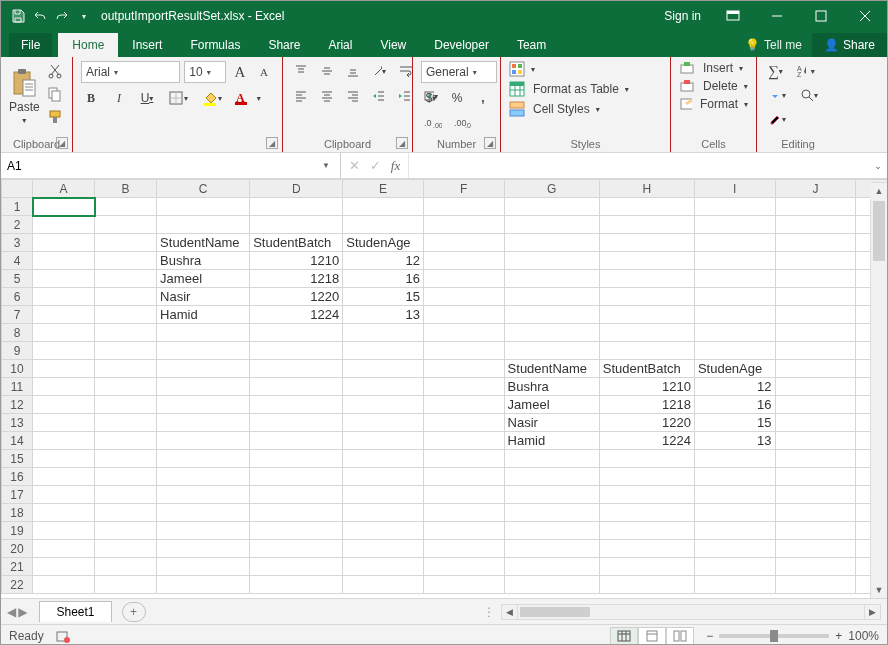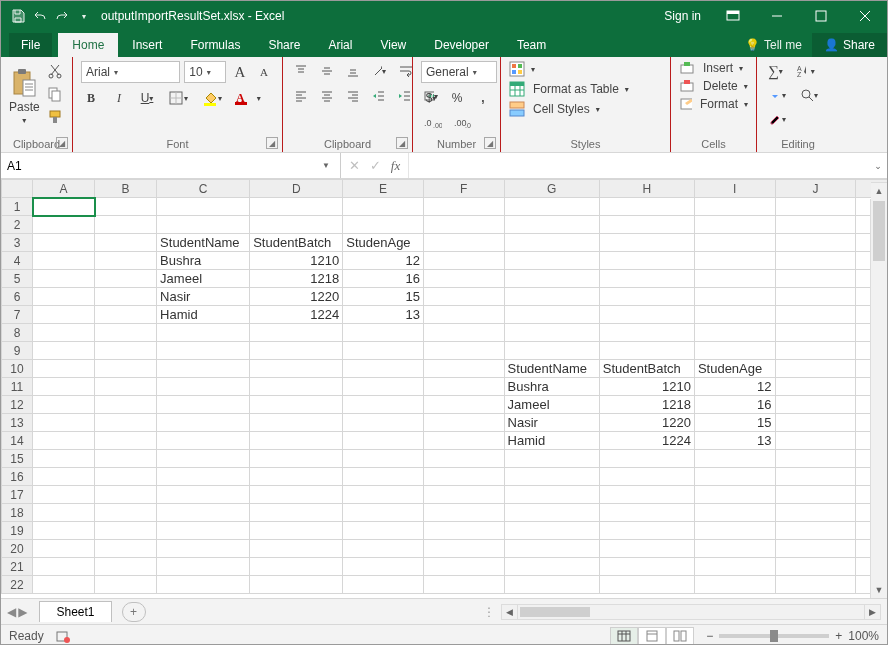--- a/index.html
+++ b/index.html
@@ -236,21 +236,20 @@
           </span>
         <span class="btn">
             <span class="fatxt" style="color:#c00;font-weight:bold">A</span>
             <svg width="12" height="4" style="margin-left:-10px;margin-top:12px">
               <rect width="12" height="3" fill="#c00"></rect>
             </svg>
             <span style="font-size:8px;margin-left:10px">▾</span>
           </span>
       </div>
     </div>
-    <div class="group-label">Font</div>
     <div class="dlg">◢</div>
   </div>
 
   <div class="group" style="width:130px">
     <div class="col" style="gap:5px">
       <div class="row" style="gap:6px">
         <span class="btn">
             <svg width="14" height="14">
               <path stroke="#555" d="M2 2h10M4 5h6M4 8h6"></path>
             </svg>

